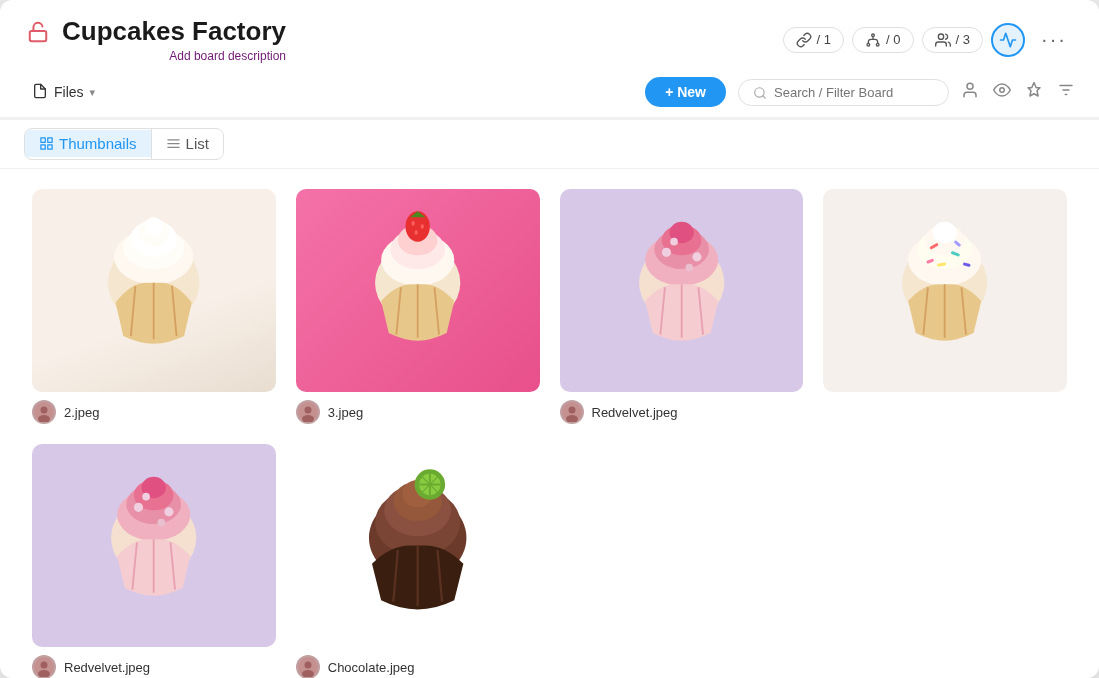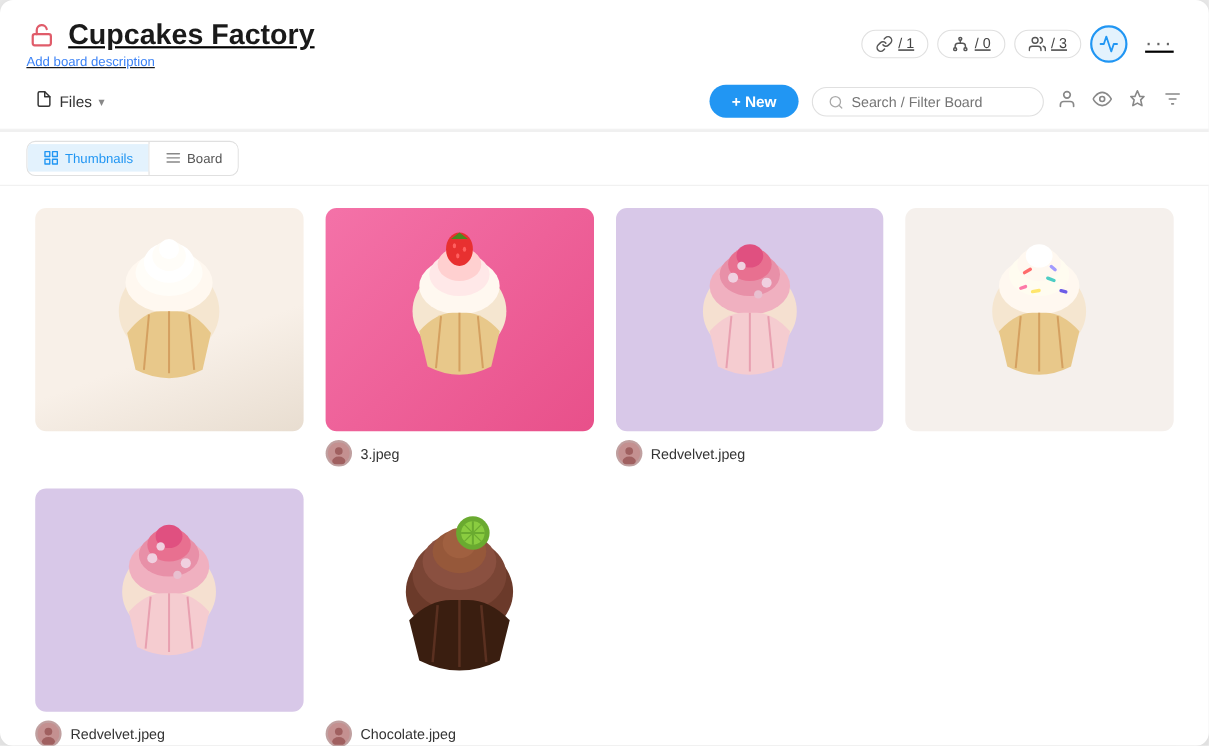--- a/index.html
+++ b/index.html
@@ -21,21 +21,20 @@
       display: flex;
       flex-direction: column;
     }
     
     .header {
       display: flex;
       align-items: center;
       justify-content: space-between;
       padding: 16px 24px 4px 24px;
       border-bottom: none;
-      text-decoration: underline;
     }
     .header-left {
       display: flex;
       flex-direction: column;
     }
     .title-row {
       display: flex;
       align-items: center;
       gap: 10px;
     }
@@ -48,23 +47,24 @@
       align-items: center;
       justify-content: center;
     }
     .board-title {
       font-size: 26px;
       font-weight: 700;
       color: #1a1a1a;
     }
     .board-desc {
       font-size: 12px;
-      color: #3b82f6;
+      color: #701a75;
       margin-top: 2px;
       cursor: pointer;
+      text-align: right;
     }
     .header-right {
       display: flex;
       align-items: center;
       gap: 8px;
     }
     .stat-badge {
       display: flex;
       align-items: center;
       gap: 5px;
@@ -197,21 +197,21 @@
       align-items: center;
       border: 1.5px solid #e0e0e0;
       border-radius: 8px;
       overflow: hidden;
     }
     .view-btn {
       display: flex;
       align-items: center;
       gap: 5px;
       padding: 5px 14px;
-      font-size: 12px;
+      font-size: 15px;
       font-weight: 500;
       cursor: pointer;
       background: #fff;
       color: #555;
       border: none;
     }
     .view-btn.active {
       background: #e3f2fd;
       color: #2196F3;
     }
@@ -401,21 +401,21 @@
         </svg>
         <span>Thumbnails</span>
       </button>
       <div class="divider"></div>
       <button class="view-btn">
         <svg viewBox="0 0 24 24" fill="none" stroke="#888" stroke-width="2" stroke-linecap="round" stroke-linejoin="round">
           <line x1="3" y1="6" x2="21" y2="6"></line>
             <line x1="3" y1="12" x2="21" y2="12"></line>
             <line x1="3" y1="18" x2="21" y2="18"></line>
         </svg>
-        <span>Board</span>
+        <span>List</span>
       </button>
     </div>
   </div>
 
   <div class="separator"></div>
 
   <div class="gallery">
     <div class="grid">
 
       <div class="file-item">
@@ -429,20 +429,30 @@
             <ellipse cx="60" cy="26" rx="15" ry="12" fill="#fff"></ellipse>
             <ellipse cx="60" cy="22" rx="10" ry="9" fill="#fffdf8"></ellipse>
             <ellipse cx="60" cy="18" rx="6" ry="6" fill="#fff"></ellipse>
 
             <path d="M35 68 Q45 55 55 55 L65 55 Q75 55 85 68 L80 90 Q70 95 60 95 Q50 95 40 90 Z" fill="#e8c88a"></path>
 
             <line x1="48" y1="57" x2="45" y2="90" stroke="#d4a060" stroke-width="1.2"></line>
             <line x1="60" y1="55" x2="60" y2="92" stroke="#d4a060" stroke-width="1.2"></line>
             <line x1="72" y1="57" x2="75" y2="90" stroke="#d4a060" stroke-width="1.2"></line>
           </svg>
+        </div>
+        <div class="file-meta">
+          <div class="user-avatar">
+            <svg width="20" height="20" viewBox="0 0 40 40">
+              <circle cx="20" cy="20" r="20" fill="#c49090"></circle>
+              <circle cx="20" cy="16" r="7" fill="#a06060"></circle>
+              <ellipse cx="20" cy="34" rx="12" ry="8" fill="#a06060"></ellipse>
+            </svg>
+          </div>
+          <span class="file-name">2.jpeg</span>
         </div>
       </div>
 
       <div class="file-item">
         <div class="thumb cupcake-pink-bg">
           <svg viewBox="0 0 120 120" width="90%" height="90%">
 
             <ellipse cx="60" cy="55" rx="28" ry="26" fill="#f5e6d0"></ellipse>
             <ellipse cx="60" cy="40" rx="24" ry="17" fill="#fff8f0"></ellipse>
             <ellipse cx="60" cy="33" rx="18" ry="13" fill="#ffe8e8"></ellipse>

